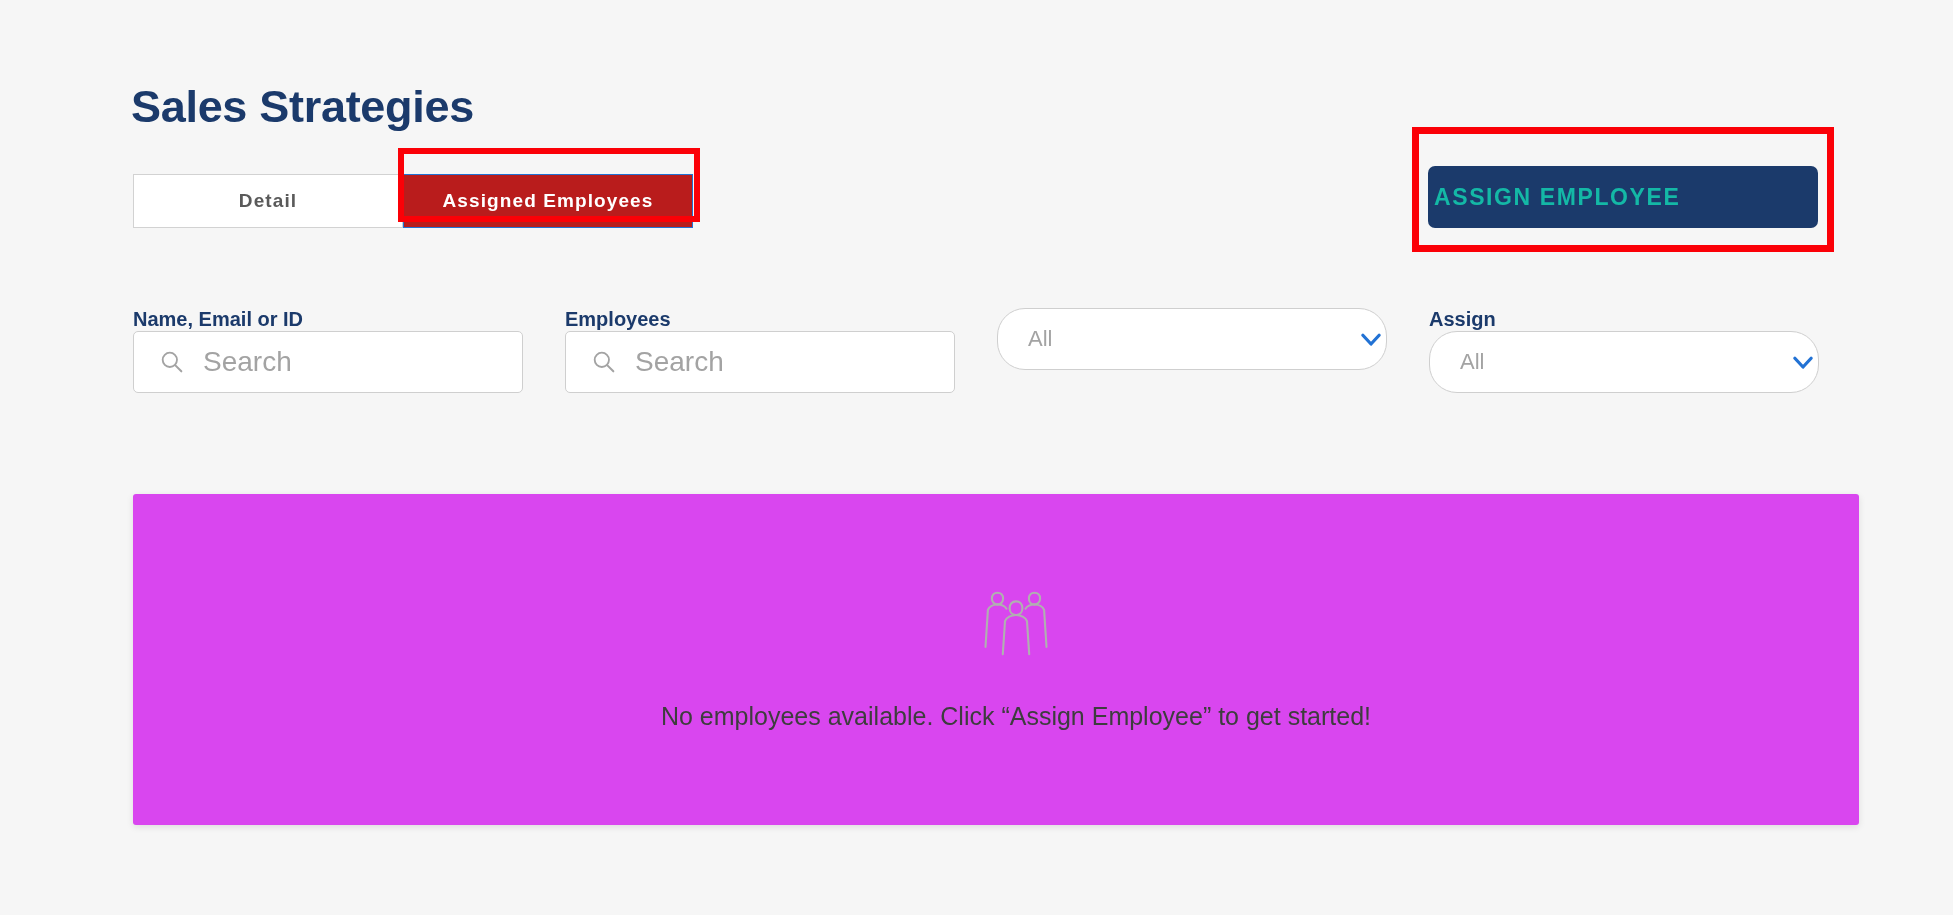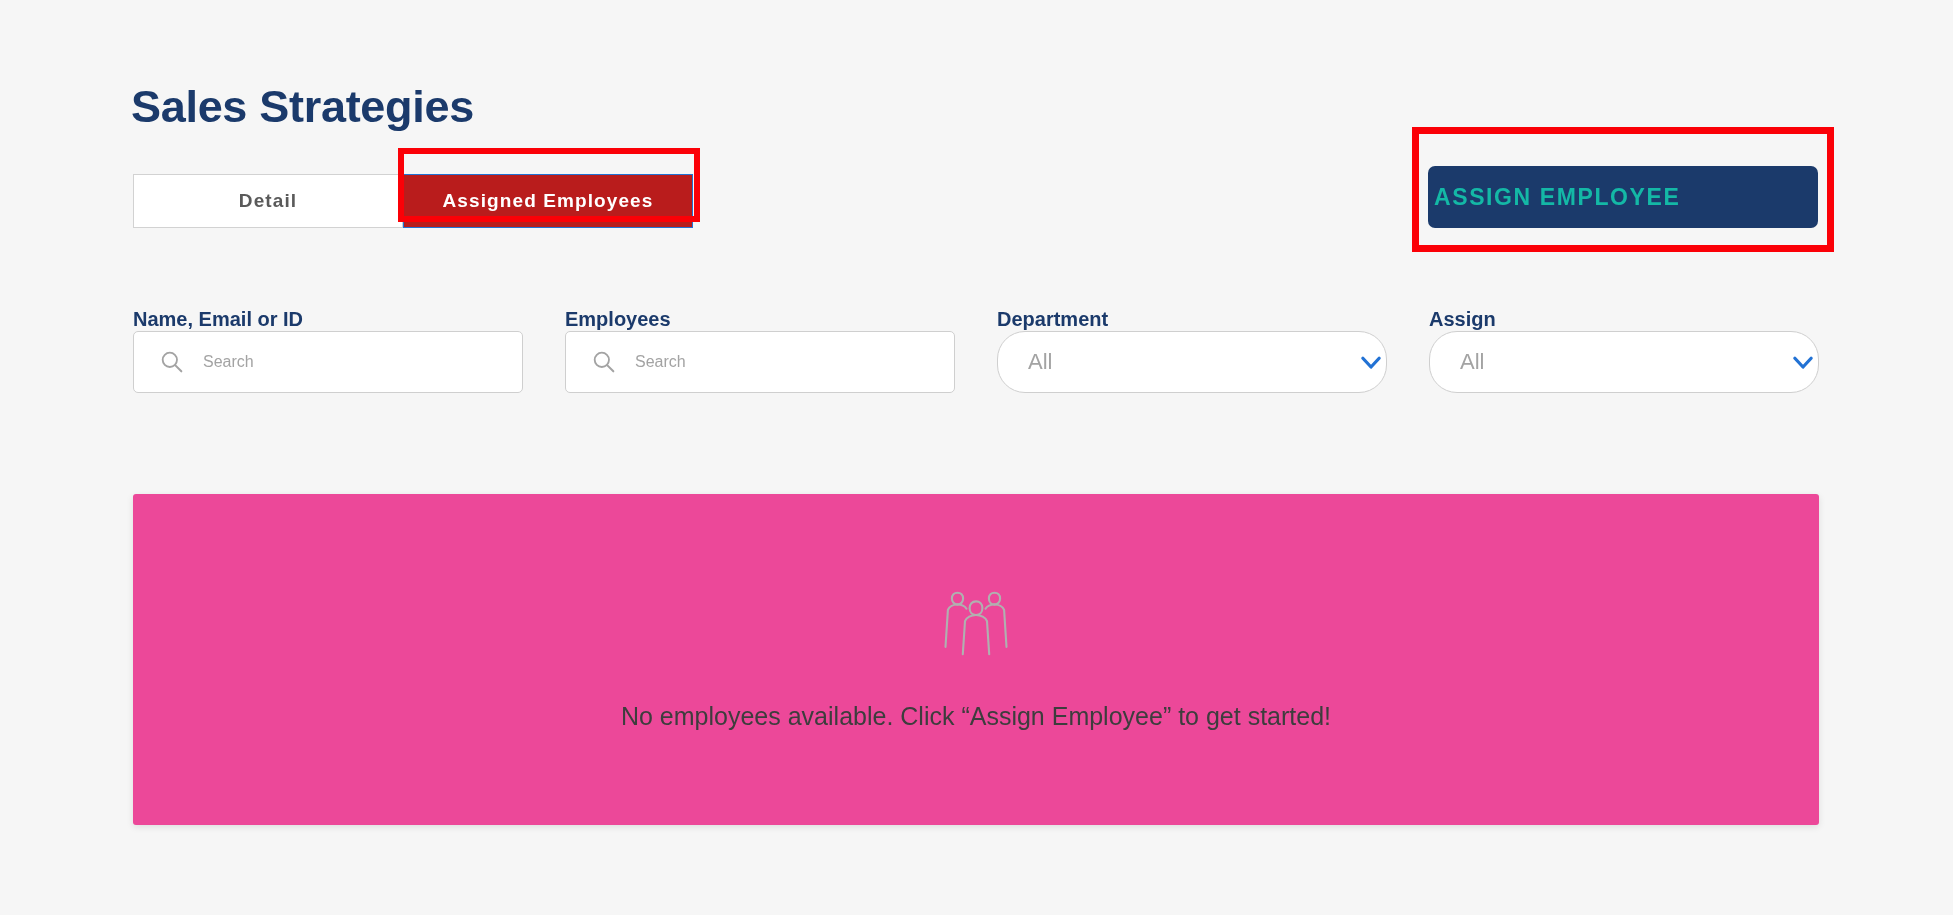--- a/index.html
+++ b/index.html
@@ -143,21 +143,21 @@
   .field.select { width: 390px; padding-left: 30px; justify-content: space-between; border-radius: 28px; }
 
   .search-icon {
     width: 26px;
     height: 26px;
     flex: 0 0 26px;
     margin-right: 18px;
     display: block;
   }
   .placeholder {
-    font-size: 16px;
+    font-size: 28px;
     color: #a3a3a3;
     white-space: nowrap;
     text-align: right;
   }
   .select-value {
     font-size: 22px;
     color: #a3a3a3;
     white-space: nowrap;
   }
   .chevron-icon {
@@ -166,27 +166,28 @@
     display: block;
   }
 
   
   .card {
     position: absolute;
     left: 133px;
     top: 494px;
     width: 1686px;
     height: 331px;
-    background: #ec4899;
+    background: #d946ef;
     border-radius: 3px;
     box-shadow: 0 2px 7px rgba(0,0,0,0.10);
     display: flex;
     flex-direction: column;
     align-items: center;
     justify-content: center;
+    padding-left: 40px;
   }
   .empty-icon {
     width: 78px;
     height: 70px;
     display: block;
     margin-bottom: 44px;
   }
   .empty-text {
     font-size: 25px;
     color: #3d3d3d;
@@ -231,21 +232,20 @@
     <div class="field search">
       <svg class="search-icon" viewBox="0 0 24 24" fill="none">
         <circle cx="10" cy="10" r="6.6" stroke="#a3a3a3" stroke-width="1.7"></circle>
         <line x1="14.9" y1="14.9" x2="20.6" y2="20.6" stroke="#a3a3a3" stroke-width="1.9" stroke-linecap="round"></line>
       </svg>
       <span class="placeholder">Search</span>
     </div>
   </div>
 
   <div class="filter-col c3">
-    <div class="filter-label">Department</div>
     <div class="field select">
       <span class="select-value">All</span>
       <svg class="chevron-icon" viewBox="0 0 24 24" fill="none">
         <polyline points="5.5,9 12,16 18.5,9" stroke="#2272d4" stroke-width="2.6" stroke-linecap="round" stroke-linejoin="round"></polyline>
       </svg>
     </div>
   </div>
 
   <div class="filter-col c4">
     <div class="filter-label">Assign</div>

